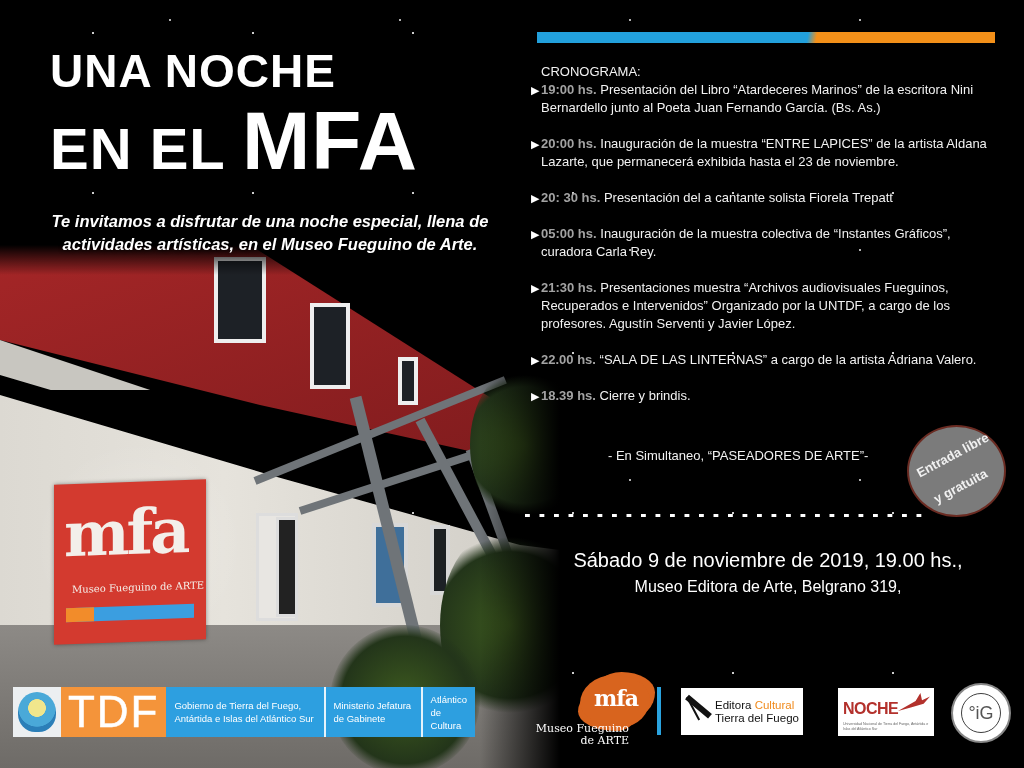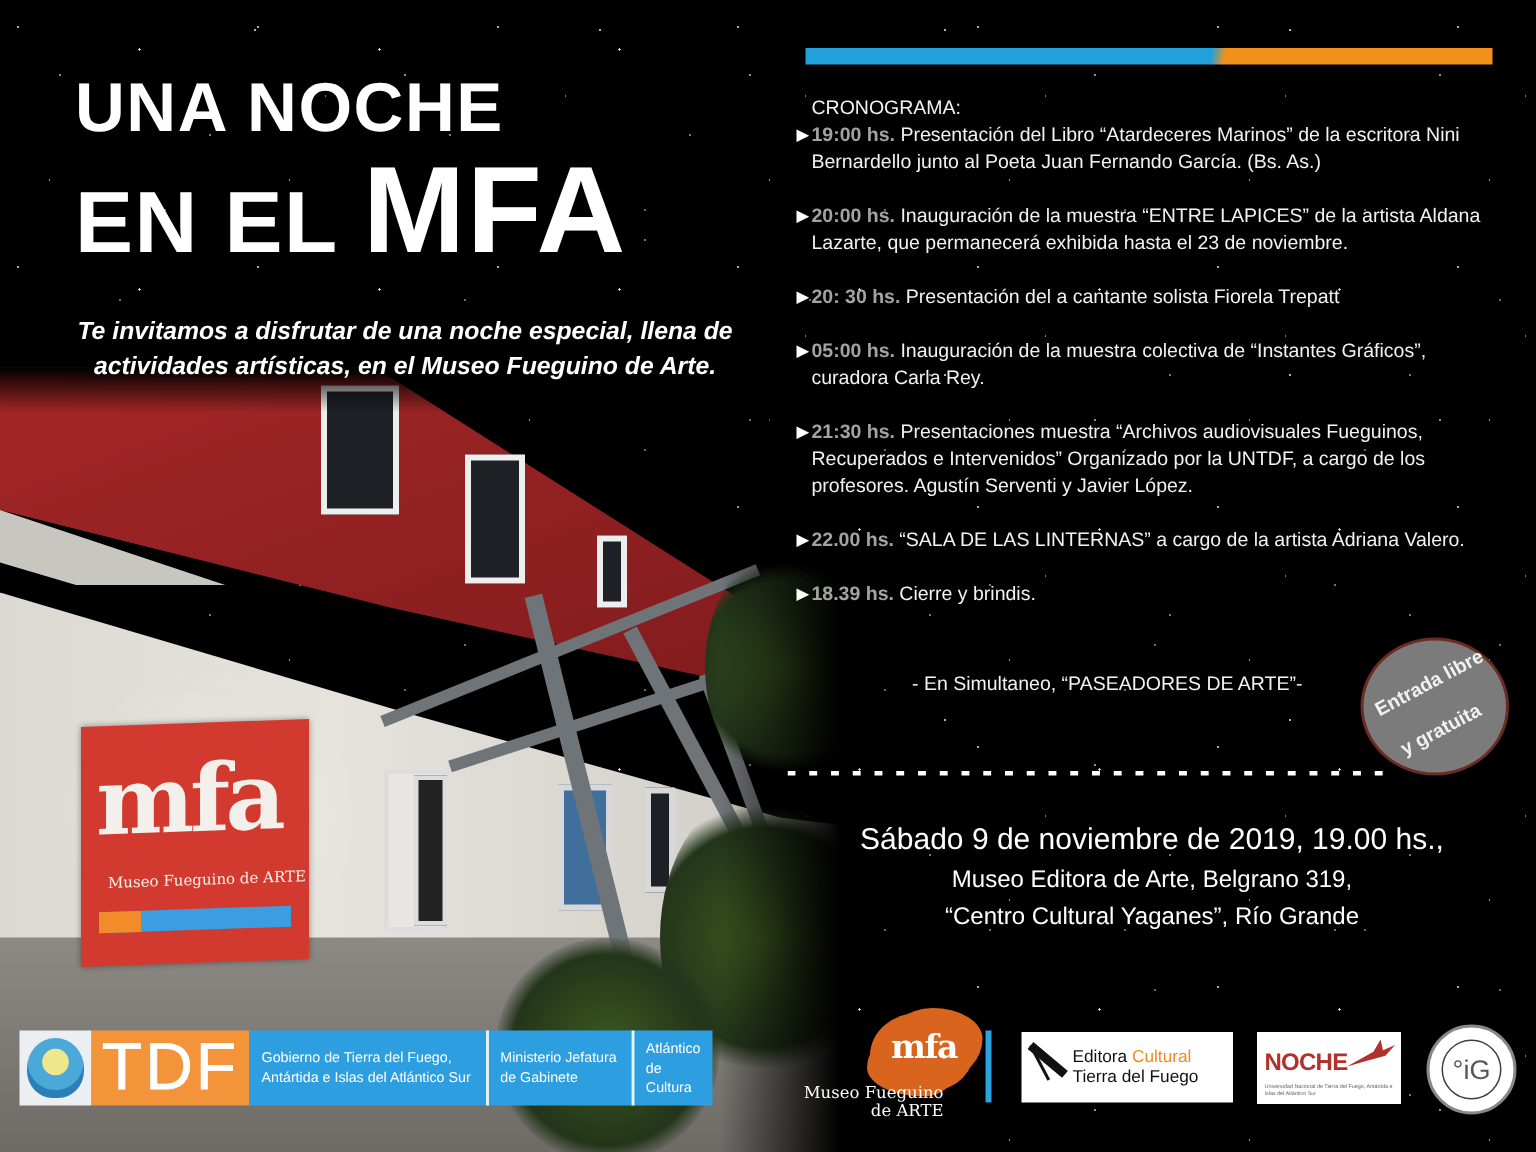--- a/index.html
+++ b/index.html
@@ -108,21 +108,21 @@
   .mfa-logo { position: absolute; left: 505px; top: 673px; width: 150px; height: 80px; }
   .mfa-logo .splat { position:absolute; left: 75px; top: 2px; width: 70px; height: 52px;
     background: #d8641e; border-radius: 48% 52% 40% 60% / 55% 45% 55% 45%;
     box-shadow: 8px -6px 0 -3px #d8641e, -6px 8px 0 -4px #d8641e; }
   .mfa-logo .splat span { position:absolute; left: 14px; top: 10px; font-family: "DejaVu Serif", serif; font-size: 22px; color:#fff; font-weight:bold; letter-spacing:-1px; }
   .mfa-logo .name { position:absolute; left: 4px; top: 50px; width: 120px; text-align: right;
     font-family: "DejaVu Serif", serif; font-size: 11px; line-height: 12px; color:#fff; }
 
   .vline { position:absolute; left: 657px; top: 687px; width: 4px; height: 48px; background:#2aa3df; }
 
-  .editora { position: absolute; left: 681px; top: 688px; width: 141px; height: 47px; background: #fff;
+  .editora { position: absolute; left: 681px; top: 688px; width: 122px; height: 47px; background: #fff;
     display:flex; align-items:center; }
   .editora .pen { width: 34px; height: 44px; position: relative; }
   .editora .pen::before { content:""; position:absolute; left: 6px; top: 4px; width: 30px; height: 6px; background:#111; transform: rotate(40deg); transform-origin: left center; }
   .editora .pen::after { content:""; position:absolute; left: 6px; top: 6px; width: 26px; height: 2px; background:#111; transform: rotate(62deg); transform-origin: left center; }
   .editora .txt { font-family:"Liberation Sans", sans-serif; font-size: 11.5px; line-height: 13px; color:#111; }
   .editora .txt .orange { color: #f08a1c; }
 
   .untdf { position: absolute; left: 838px; top: 688px; width: 96px; height: 48px; background:#fff; }
   .untdf .name { position:absolute; left: 5px; top: 12px; font-family:"Liberation Sans", sans-serif; font-weight:bold; font-size: 16px; color:#b3312c; letter-spacing: -0.5px; }
   .untdf .bird { position:absolute; left: 60px; top: 5px; width: 32px; height: 18px; background:#b3312c;
@@ -210,21 +210,20 @@
 
 <div class="badge">
   <span><span>Entrada libre</span><br><span>y gratuita</span></span>
 </div>
 
 <div class="dots"></div>
 
 <div class="event-info">
   <div class="date">Sábado 9 de noviembre de 2019, 19.00 hs.,</div>
   <div class="place">Museo Editora de Arte, Belgrano 319,</div>
-  <div class="place">“Centro Cultural Yaganes”, Río Grande</div>
 </div>
 
 <div class="gov-bar">
   <div class="gov-shield">
       <div class="shield"></div>
     </div>
   <div class="gov-tdf">TDF</div>
   <div class="gov-text t1">Gobierno de Tierra del Fuego, Antártida e Islas del Atlántico Sur</div>
   <div class="gov-text t2">Ministerio Jefatura de Gabinete</div>
   <div class="gov-text t3">Atlántico de Cultura</div>

